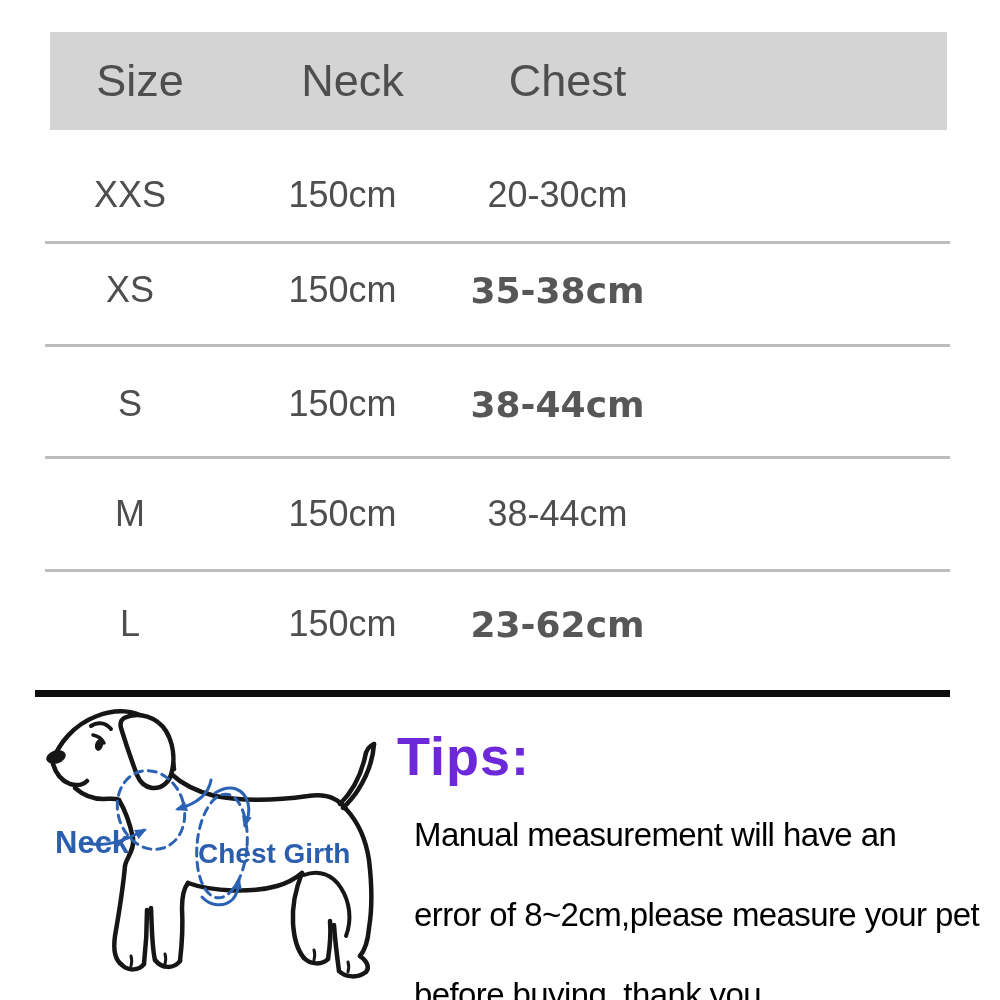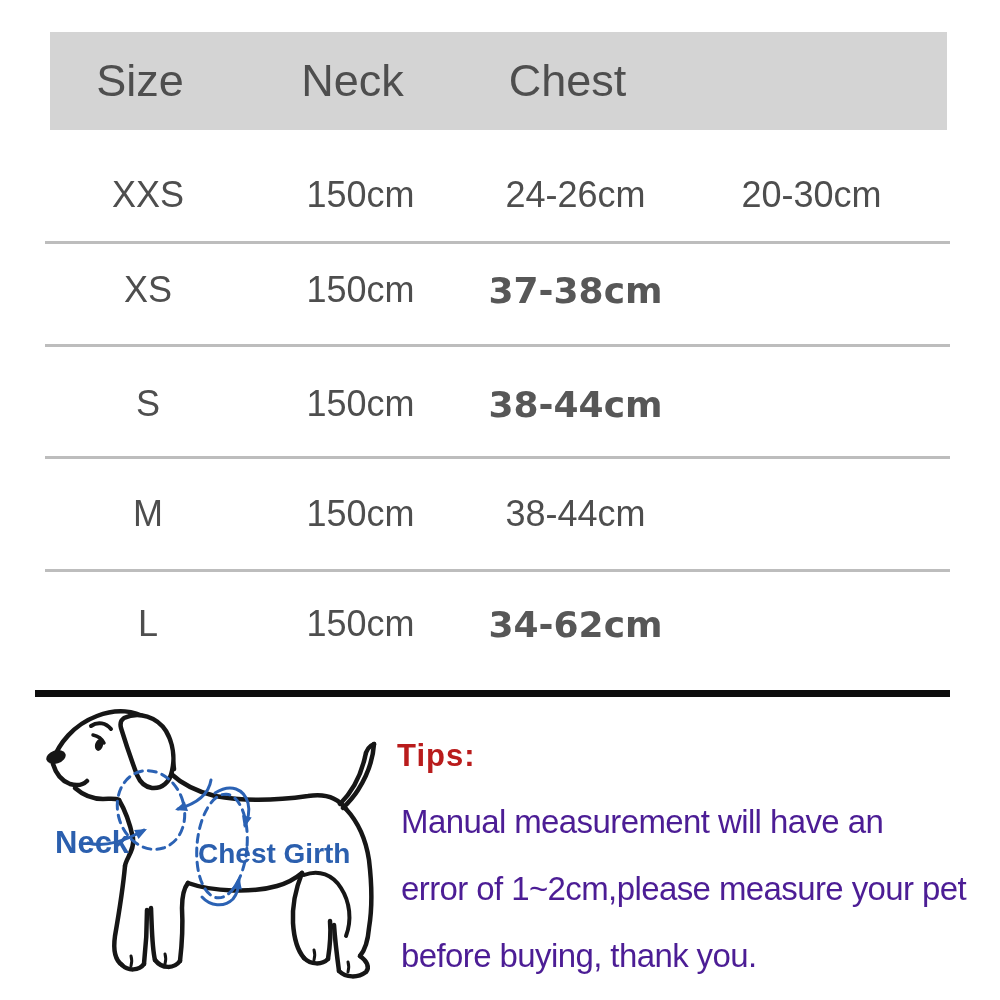--- a/index.html
+++ b/index.html
@@ -15,21 +15,21 @@
 
   
   .thead {
     position: absolute; left: 50px; top: 32px; width: 897px; height: 98px;
     background: #d4d4d4;
     display: grid; grid-template-columns: 180px 245px 185px 287px;
     align-items: center;
     font-size: 45px; color: #4e4e4e;
   }
   .trow {
-    position: absolute; left: 58px; width: 897px; height: 70px;
+    position: absolute; left: 40px; width: 897px; height: 70px;
     display: grid; grid-template-columns: 180px 245px 185px 287px;
     align-items: center;
     font-size: 36px; color: #4e4e4e;
   }
   .cell { text-align: center; }
   .row-0 { top: 160px; }
   .row-1 { top: 255px; }
   .row-2 { top: 369px; }
   .row-3 { top: 479px; }
   .row-4 { top: 589px; }
@@ -51,73 +51,72 @@
     background: #0d0d0d;
   }
 
   
   .diagram { position: absolute; left: 25px; top: 698px; width: 372px; height: 297px; }
   .diagram text { font-family: "Liberation Sans", sans-serif; font-weight: bold; }
 
   
   .tips { position: absolute; left: 397px; top: 726px; width: 600px; }
   .tips-heading {
-    font-size: 31px; line-height: 60px; color: #b91c1c; font-weight: 600;
+    font-size: 54px; line-height: 60px; color: #6d28d9; font-weight: 600;
     letter-spacing: 1px;
   }
   .tips-body { margin-top: 4px; }
   .tips-body p {
-    margin: 4px; font-size: 33px; line-height: 63px; color: #4c1d95;
+    margin: 17px; font-size: 33px; line-height: 63px; color: #000000;
     letter-spacing: -0.6px; white-space: nowrap;
   }
 </style>
 </head>
 <body>
 
 <div class="page">
 
   <div class="thead">
     <div class="cell">Size</div>
     <div class="cell">Neck</div>
     <div class="cell">Chest</div>
   </div>
 
   <div class="trow row-0">
     <div class="cell">XXS</div>
     <div class="cell">150cm</div>
-    <div class="cell">24-26cm</div>
     <div class="cell">20-30cm</div>
   </div>
   <div class="divider div-0"></div>
 
   <div class="trow row-1">
     <div class="cell">XS</div>
     <div class="cell">150cm</div>
-    <div class="cell em">37-38cm</div>
+    <div class="cell em">35-38cm</div>
   </div>
   <div class="divider div-1"></div>
 
   <div class="trow row-2">
     <div class="cell">S</div>
     <div class="cell">150cm</div>
     <div class="cell em">38-44cm</div>
   </div>
   <div class="divider div-2"></div>
 
   <div class="trow row-3">
     <div class="cell">M</div>
     <div class="cell">150cm</div>
     <div class="cell">38-44cm</div>
   </div>
   <div class="divider div-3"></div>
 
   <div class="trow row-4">
     <div class="cell">L</div>
     <div class="cell">150cm</div>
-    <div class="cell em">34-62cm</div>
+    <div class="cell em">23-62cm</div>
   </div>
 
   <div class="heavy-rule"></div>
 
   <svg class="diagram" viewBox="0 0 372 297">
 
     <g stroke="#161616" stroke-width="4.5" fill="none" stroke-linecap="round" stroke-linejoin="round">
 
       <path d="M 28 62 C 34 46 48 27 72 18 C 92 10 110 13 121 20 C 137 30 147 50 149 71"></path>
 
@@ -184,18 +183,18 @@
       <polygon points="214,179 216.9,191.6 207.1,190"></polygon>
     </g>
     <text x="30" y="155" font-size="31" fill="#2b5fae">Neck</text>
     <text x="173" y="165" font-size="28" fill="#2b5fae">Chest Girth</text>
   </svg>
 
   <div class="tips">
     <div class="tips-heading">Tips:</div>
     <div class="tips-body">
       <p>Manual measurement will have an</p>
-      <p>error of 1~2cm,please measure your pet</p>
+      <p>error of 8~2cm,please measure your pet</p>
       <p>before buying, thank you.</p>
     </div>
   </div>
 
 </div>
 
 </body></html>

